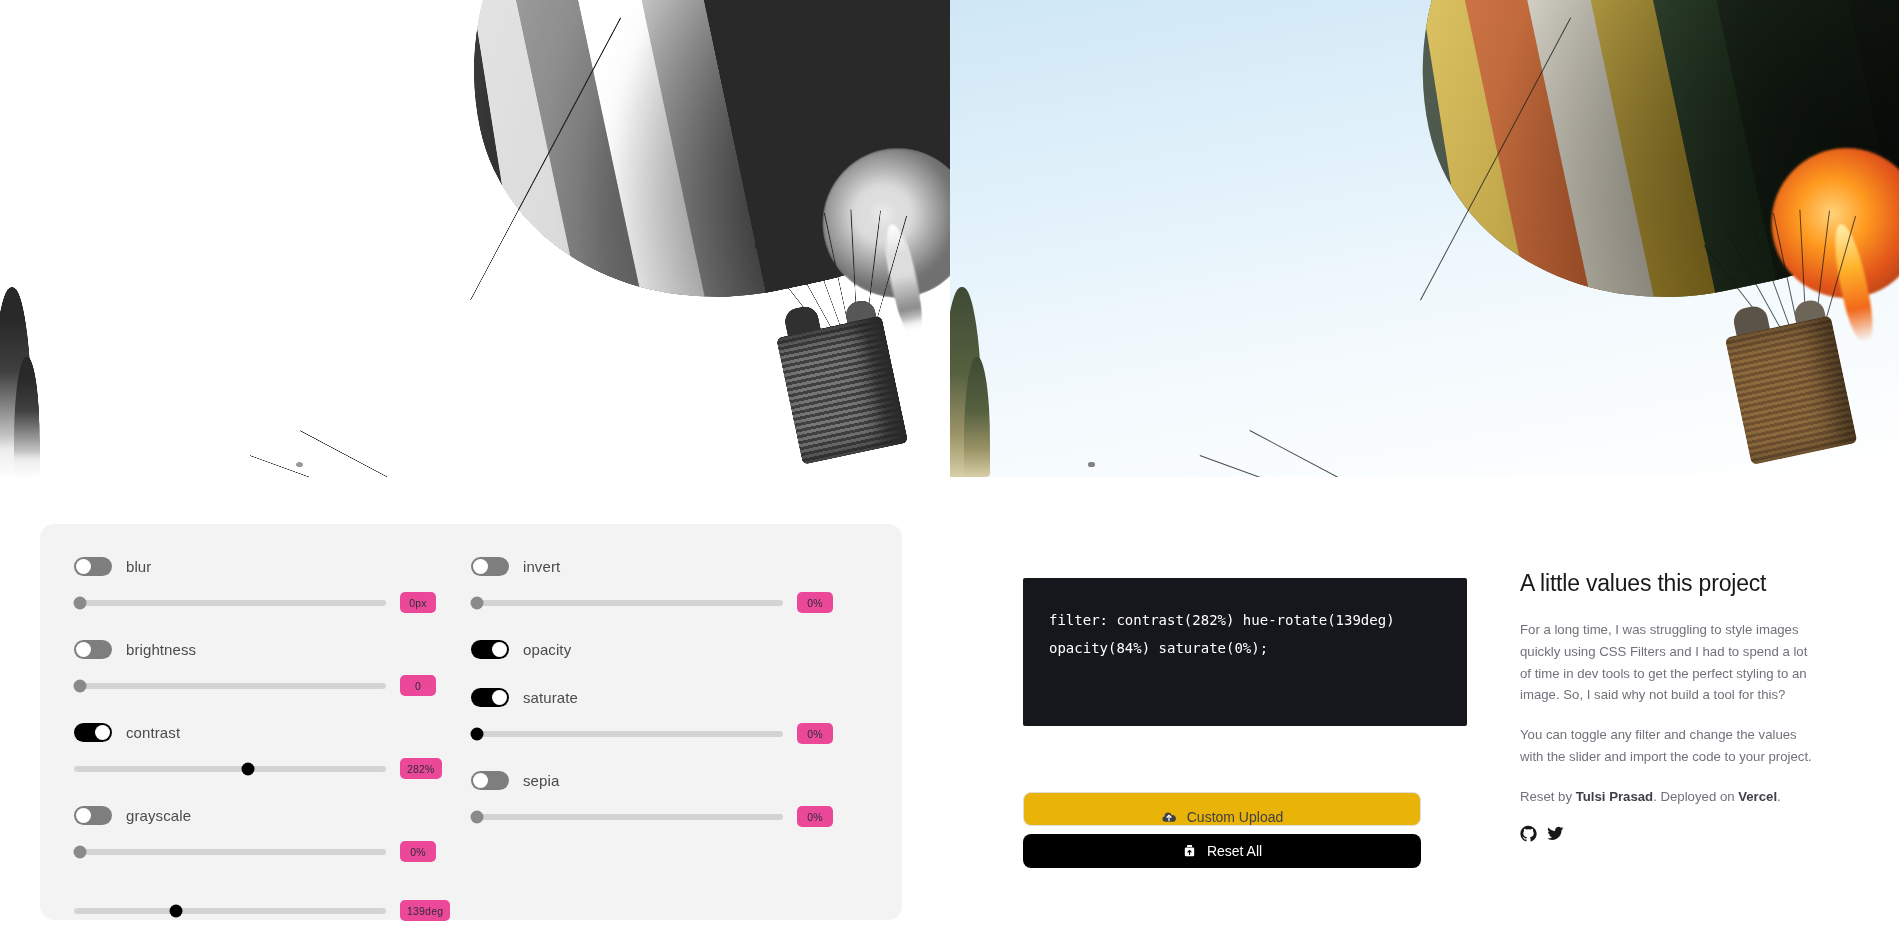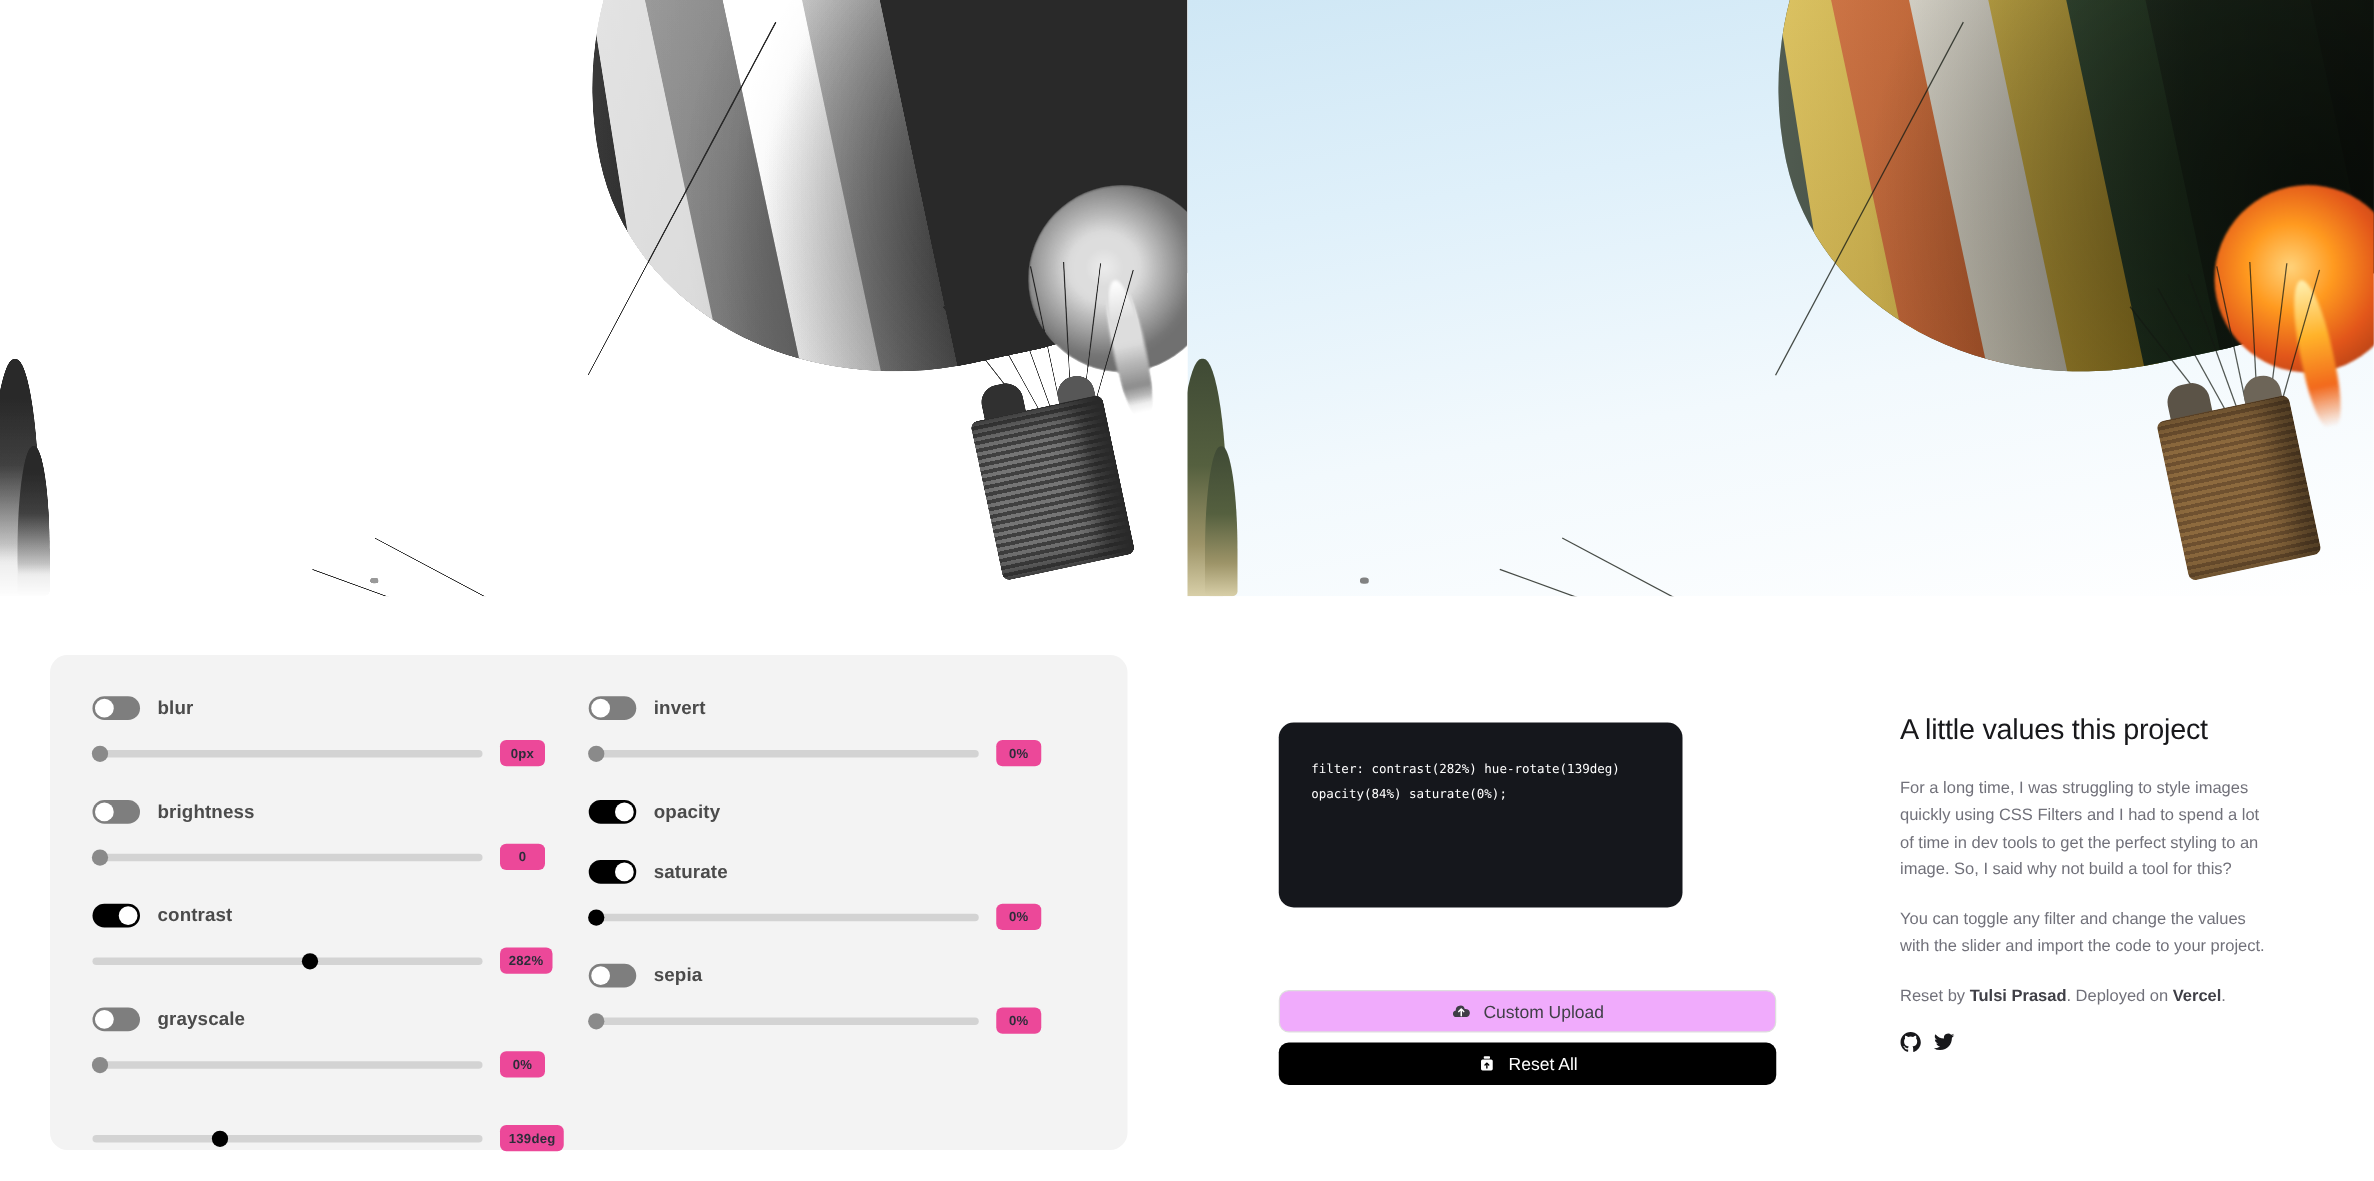--- a/index.html
+++ b/index.html
@@ -178,21 +178,20 @@
     display: flex;
     gap: 0;
   }
   .controls-col {
     width: 50%;
     display: flex;
     flex-direction: column;
   }
   .control {
     margin-bottom: 24px;
-    font-weight: bold;
   }
   .control-head {
     display: flex;
     align-items: center;
     gap: 14px;
     height: 24px;
   }
   .toggle {
     width: 38px;
     height: 19px;
@@ -260,28 +259,28 @@
   }
 
   
   .code-col {
     position: absolute;
     left: 1023px;
     top: 578px;
     width: 398px;
   }
   .code-box {
-    width: 323px;
+    width: 444px;
     height: 148px;
     background: #15171c;
-    border-radius: 12px;
+    border-radius: 2px;
     padding: 28px 26px;
     color: #ffffff;
     font-family: "DejaVu Sans Mono", monospace;
-    font-size: 10px;
+    font-size: 14px;
     line-height: 2.0;
     word-break: break-word;
   }
   .btn-stack {
     margin-top: 66px;
     display: flex;
     flex-direction: column;
     gap: 8px;
   }
   .btn {
@@ -290,23 +289,24 @@
     border-radius: 8px;
     display: flex;
     align-items: center;
     justify-content: center;
     gap: 10px;
     font-size: 14px;
     cursor: pointer;
     border: none;
   }
   .btn.outline {
-    background: #f0abfc;
+    background: #eab308;
     border: 1px solid #dedede;
     color: #3f3f46;
+    align-items: flex-end;
   }
   .btn.solid {
     background: #000000;
     color: #ffffff;
   }
   .btn svg { display: block; }
 
   
   .about-col {
     position: absolute;

